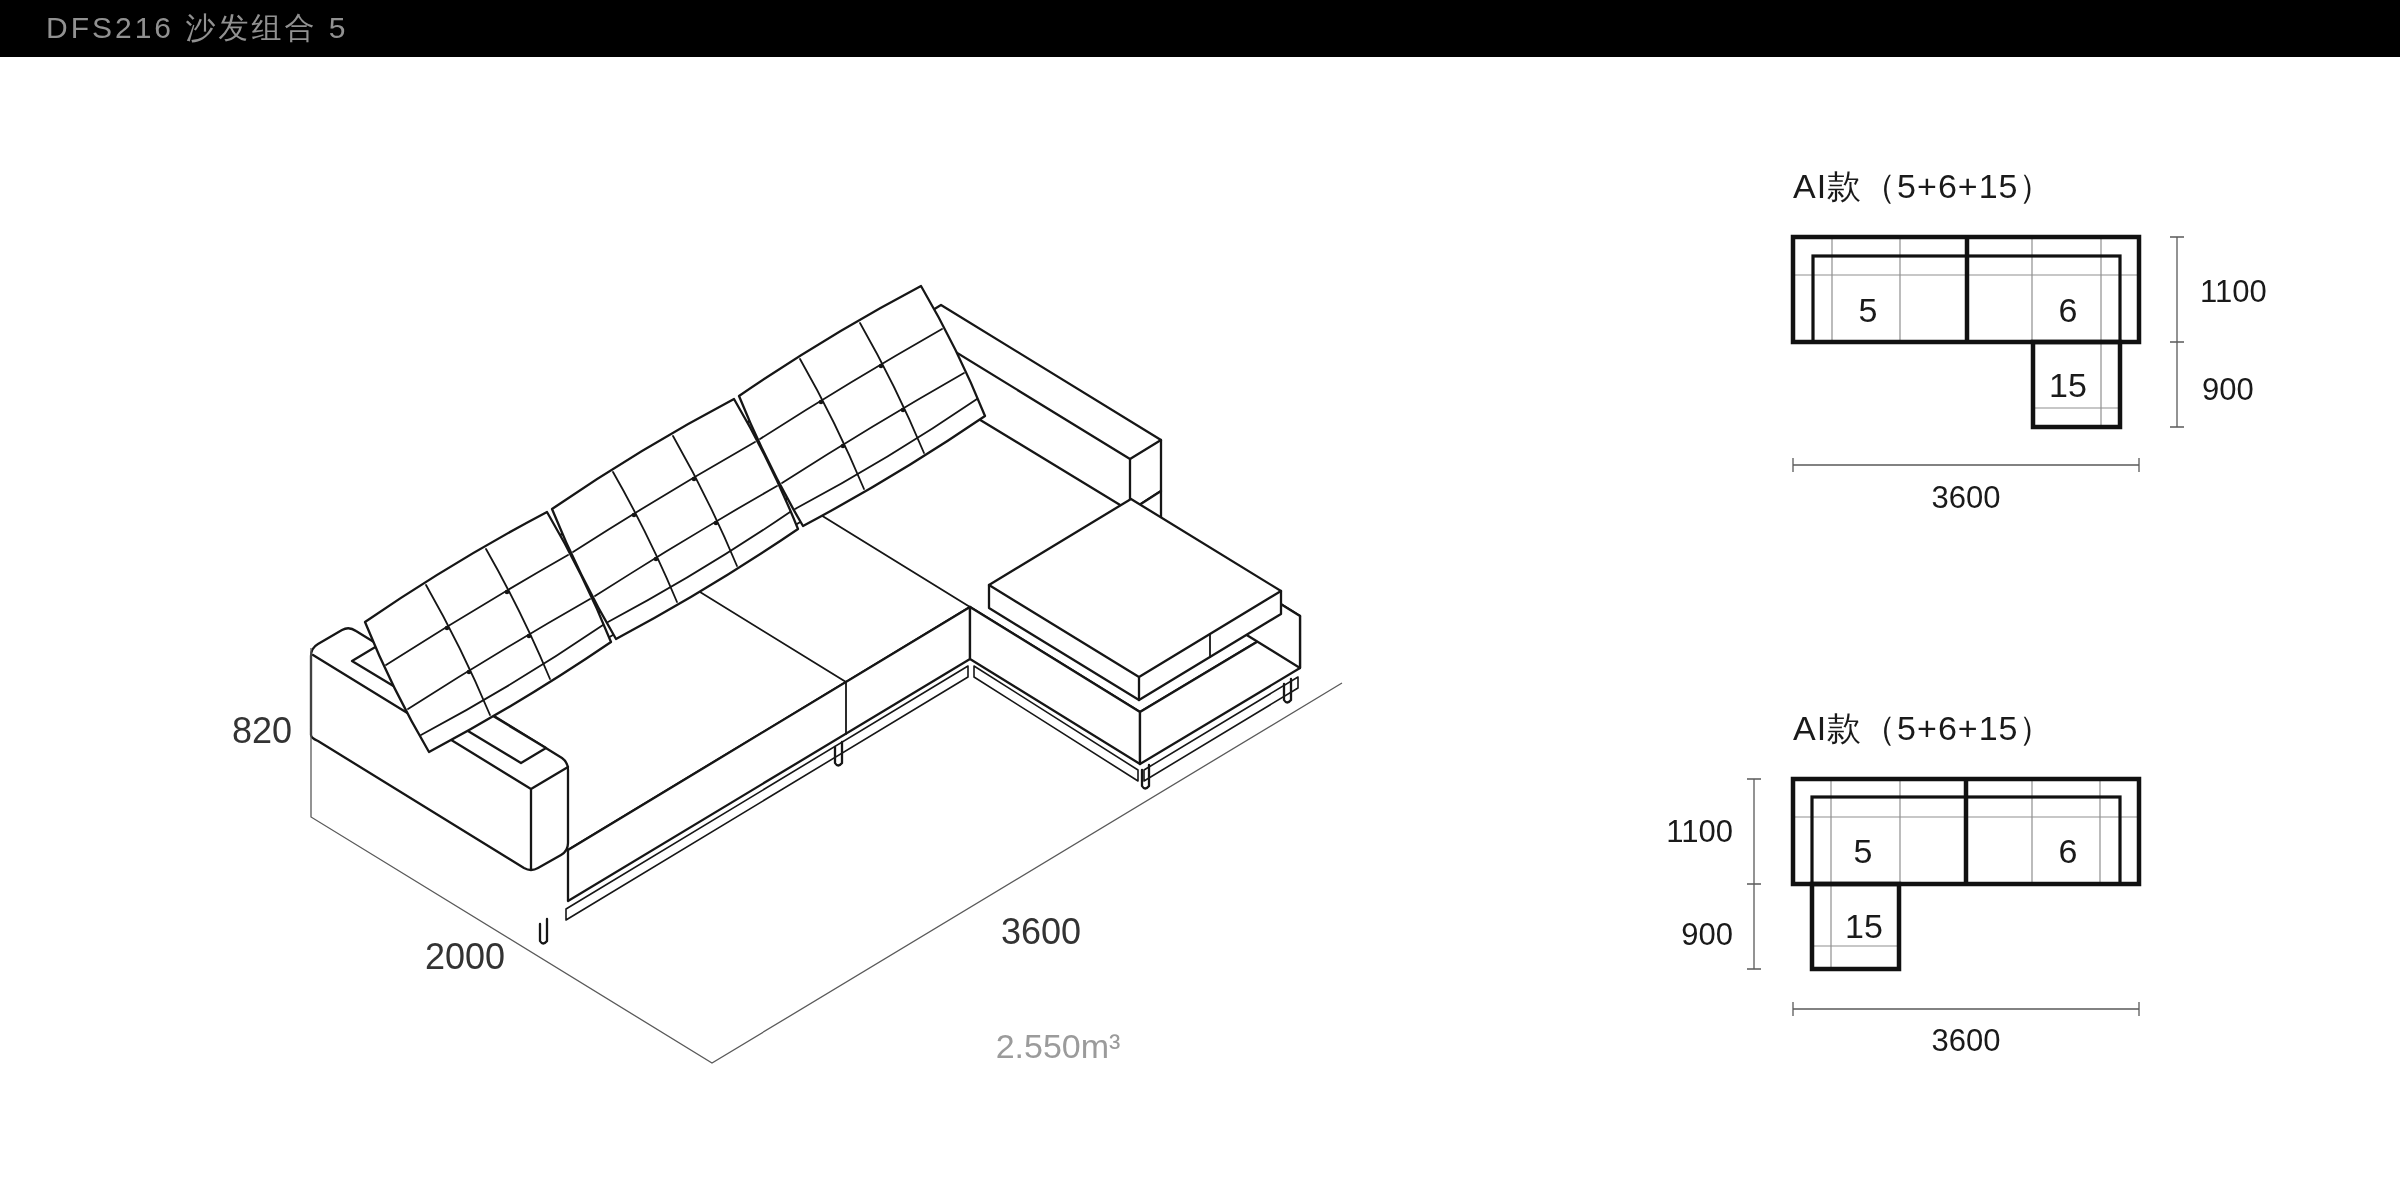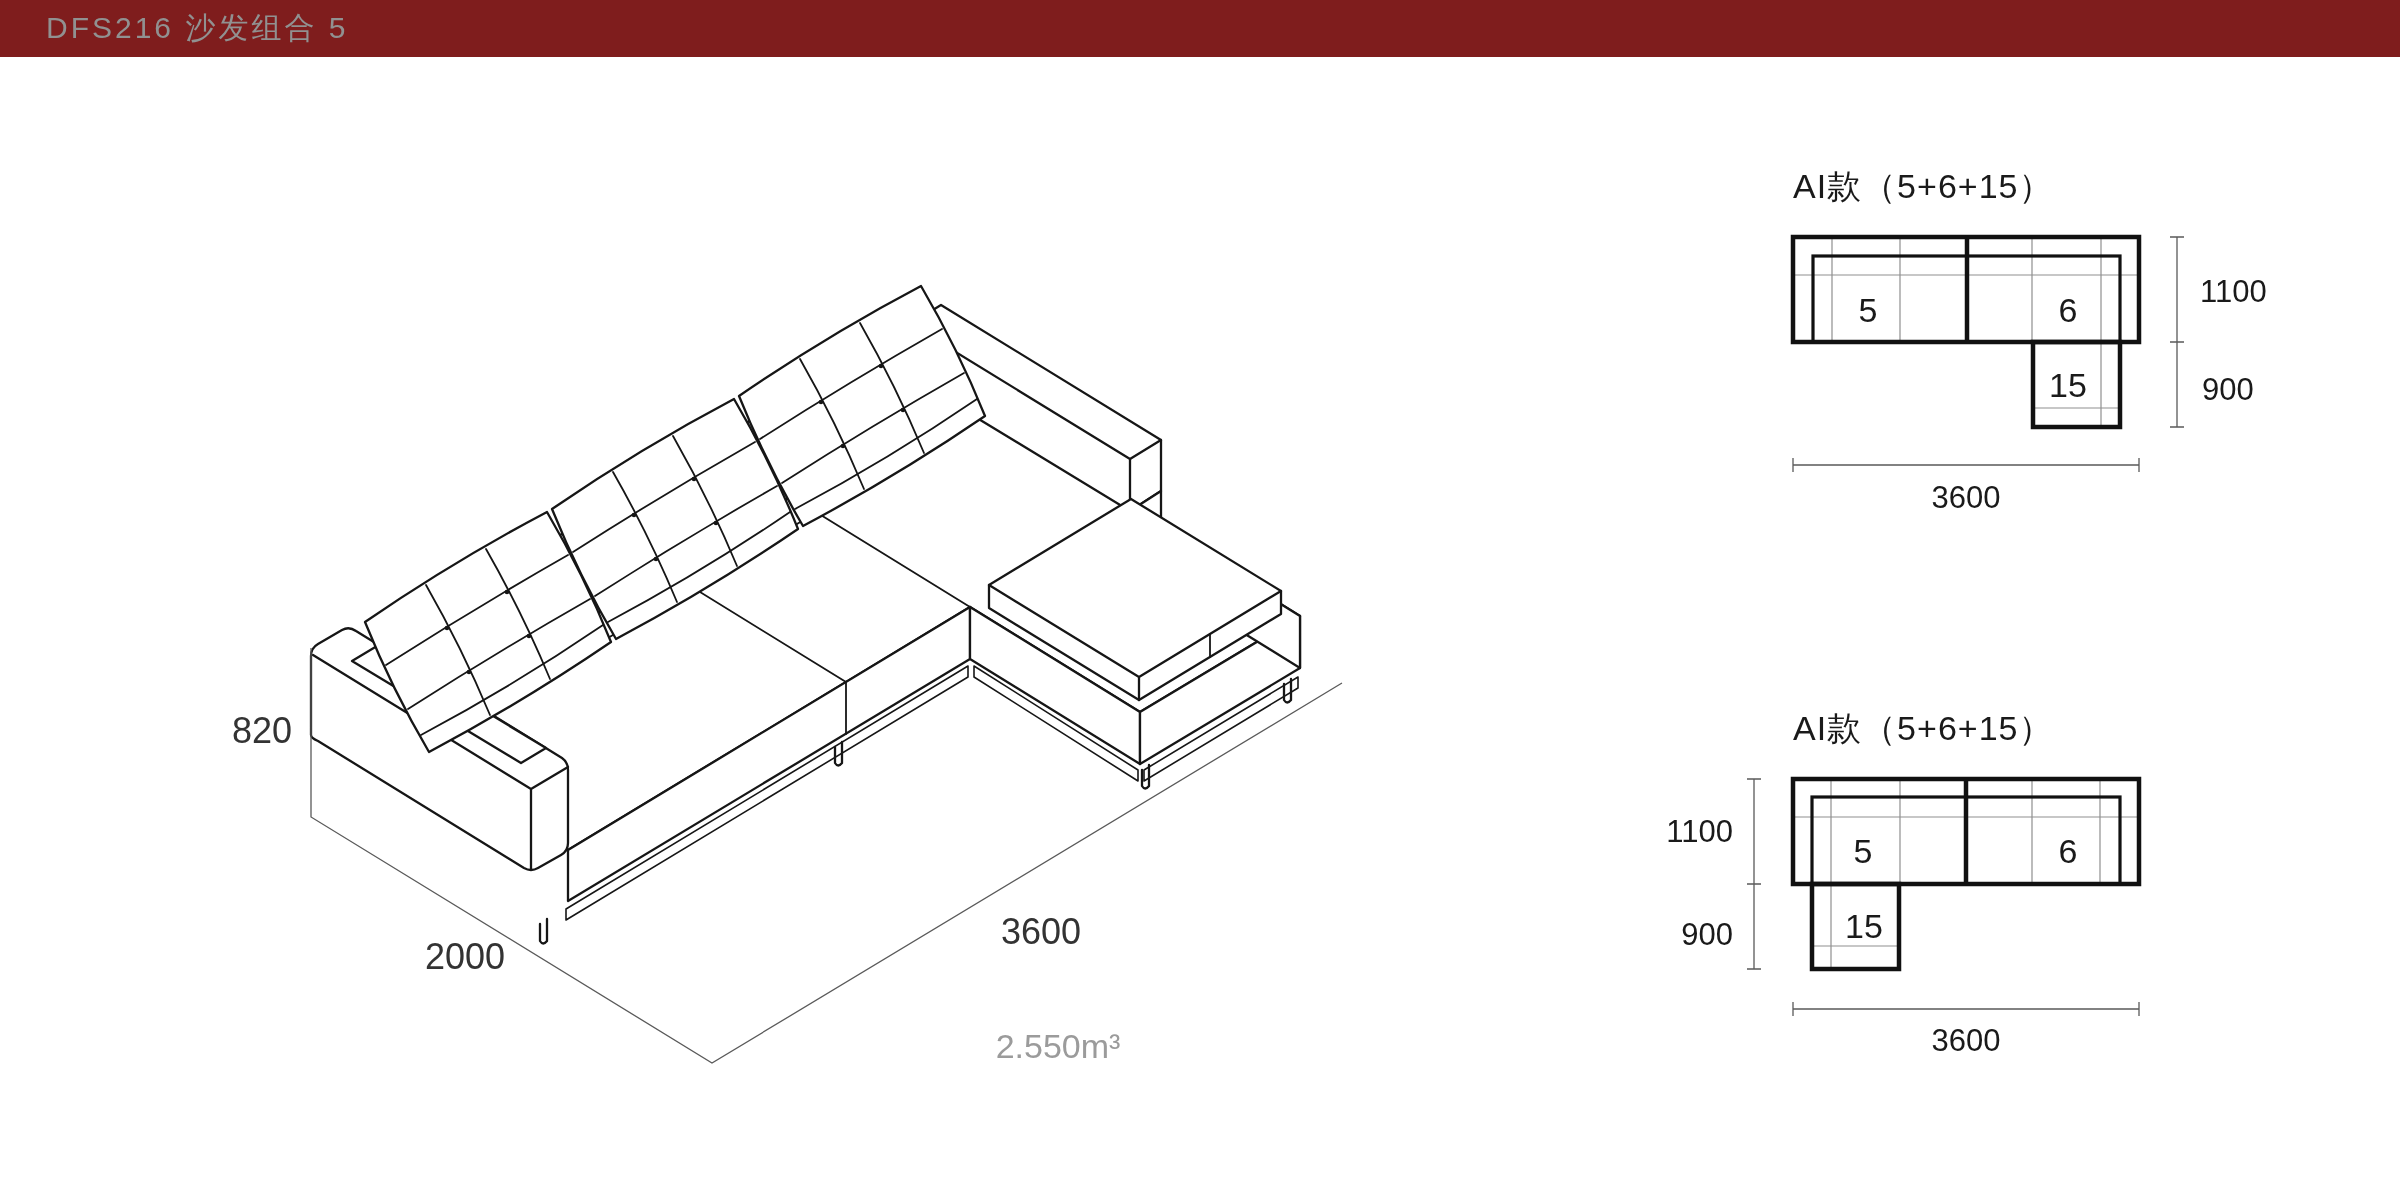--- a/index.html
+++ b/index.html
@@ -1,19 +1,19 @@
 <!DOCTYPE html>
 <html><head>
 <meta charset="utf-8">
 <style>
   html,body{margin:0;padding:0;background:#ffffff;}
   body{width:2400px;height:1200px;position:relative;overflow:hidden;
        font-family:"Liberation Sans","DejaVu Sans",sans-serif;}
   .title-bar{position:absolute;left:0;top:0;width:2400px;height:57px;
-       background:#7f1d1d;display:flex;align-items:center;}
+       background:#000000;display:flex;align-items:center;}
   .title-bar span{margin-left:46px;font-size:30px;letter-spacing:3px;color:#919191;}
   svg{position:absolute;left:0;top:0;}
   .thin{stroke:#8f8f8f;stroke-width:1.2;fill:none;}
   .thick{stroke:#111;stroke-width:4.5;fill:none;}
   .inner{stroke:#111;stroke-width:3.2;fill:none;}
   .dim{stroke:#5a5a5a;stroke-width:1.3;fill:none;}
   .sofa{stroke:#161616;stroke-width:2.3;fill:none;stroke-linejoin:round;stroke-linecap:round;}
   .sofaw{stroke:#161616;stroke-width:2.3;fill:#ffffff;stroke-linejoin:round;stroke-linecap:round;}
   .seam{stroke:#161616;stroke-width:1.8;fill:none;stroke-linecap:round;}
   .rail{stroke:#161616;stroke-width:1.6;fill:#ffffff;stroke-linejoin:round;}

